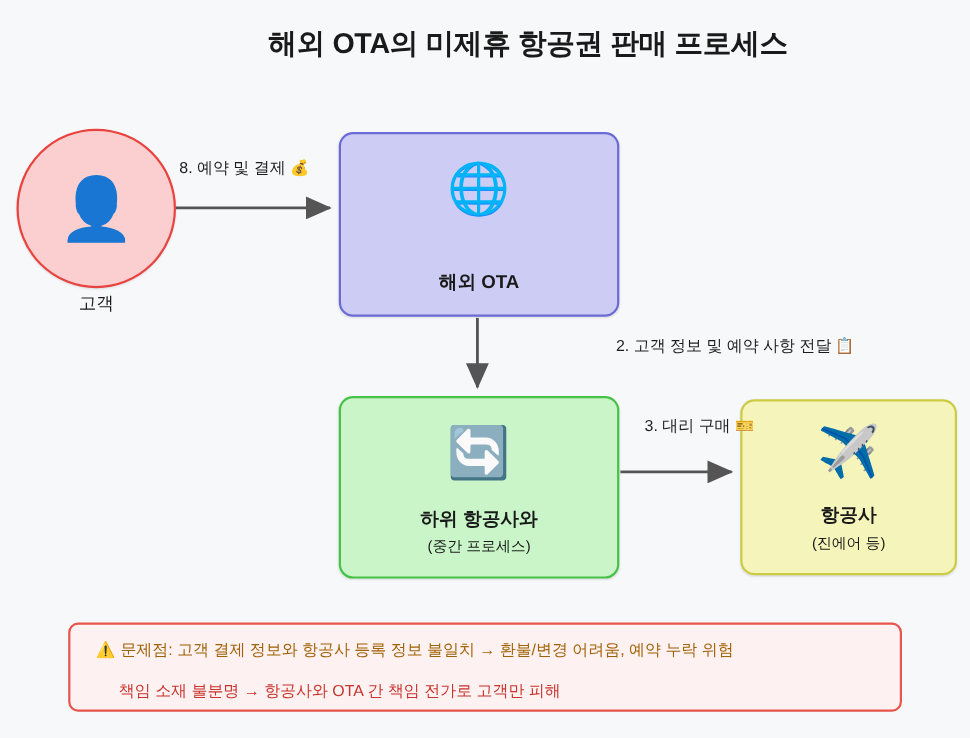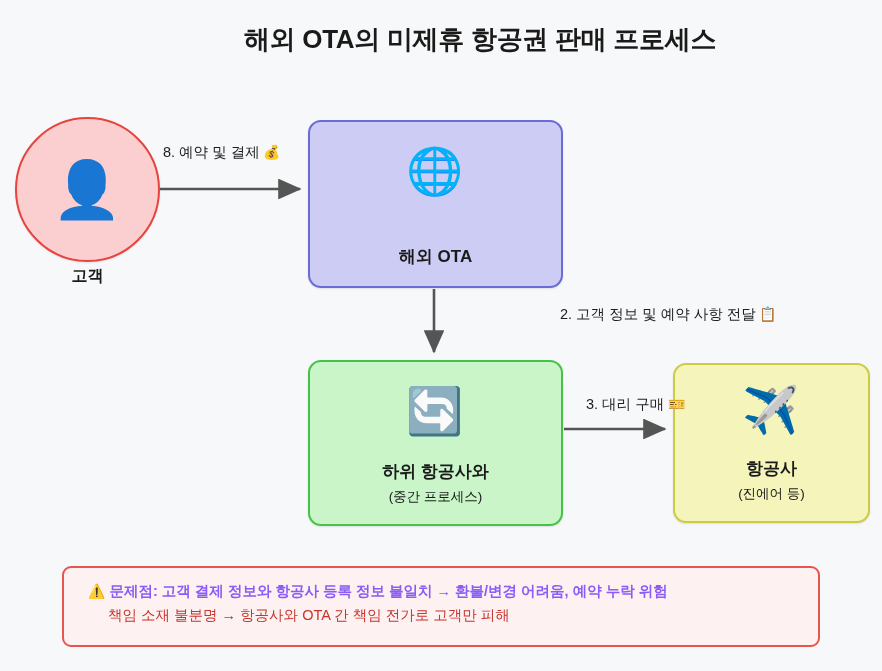--- a/index.html
+++ b/index.html
@@ -70,21 +70,21 @@
     font-size: 56px;
     line-height: 1;
   }
   #label-customer {
     position: absolute;
     left: 15px;
     top: 266px;
     width: 145px;
     text-align: center;
     font-size: 16px;
-    font-weight: bold;
+    font-weight: normal;
     color: #1a1a1a;
   }
 
   
   .box {
     border-radius: 13px;
     box-shadow: 0 1px 2px rgba(0,0,0,0.10);
   }
   .box .node-emoji {
     font-size: 46px;
@@ -140,48 +140,48 @@
 
   
   .edge-label {
     position: absolute;
     font-size: 14.5px;
     color: #1d1d1f;
     white-space: nowrap;
   }
   #edge-label-1 { left: 163px; top: 143px; }
   #edge-label-2 { left: 560px; top: 305px; }
-  #edge-label-3 { left: 586px; top: 395px; }
+  #edge-label-3 { left: 586px; top: 378px; }
   .edge-emoji { font-size: 14px; }
 
   
   #warning-box {
     position: absolute;
     left: 62px;
     top: 566px;
     width: 758px;
     height: 81px;
     box-sizing: border-box;
     background: #fdf1f1;
     border: 2px solid #e8544e;
     border-radius: 9px;
     padding: 14px 24px 0 24px;
   }
   #warning-line-1 {
     font-size: 14.5px;
-    font-weight: bold;
-    color: #8b5cf6;
+    font-weight: normal;
+    color: #a16207;
     line-height: 1.25;
   }
   #warning-line-2 {
     font-size: 14.5px;
     font-weight: normal;
     color: #c9342c;
     line-height: 1.25;
-    margin-top: 5px;
+    margin-top: 20px;
     padding-left: 20px;
   }
   .warn-emoji { font-size: 14px; }
 </style>
 </head>
 <body>
 
 <div id="canvas">
 
   <div id="diagram-title">해외 OTA의 미제휴 항공권 판매 프로세스</div>

